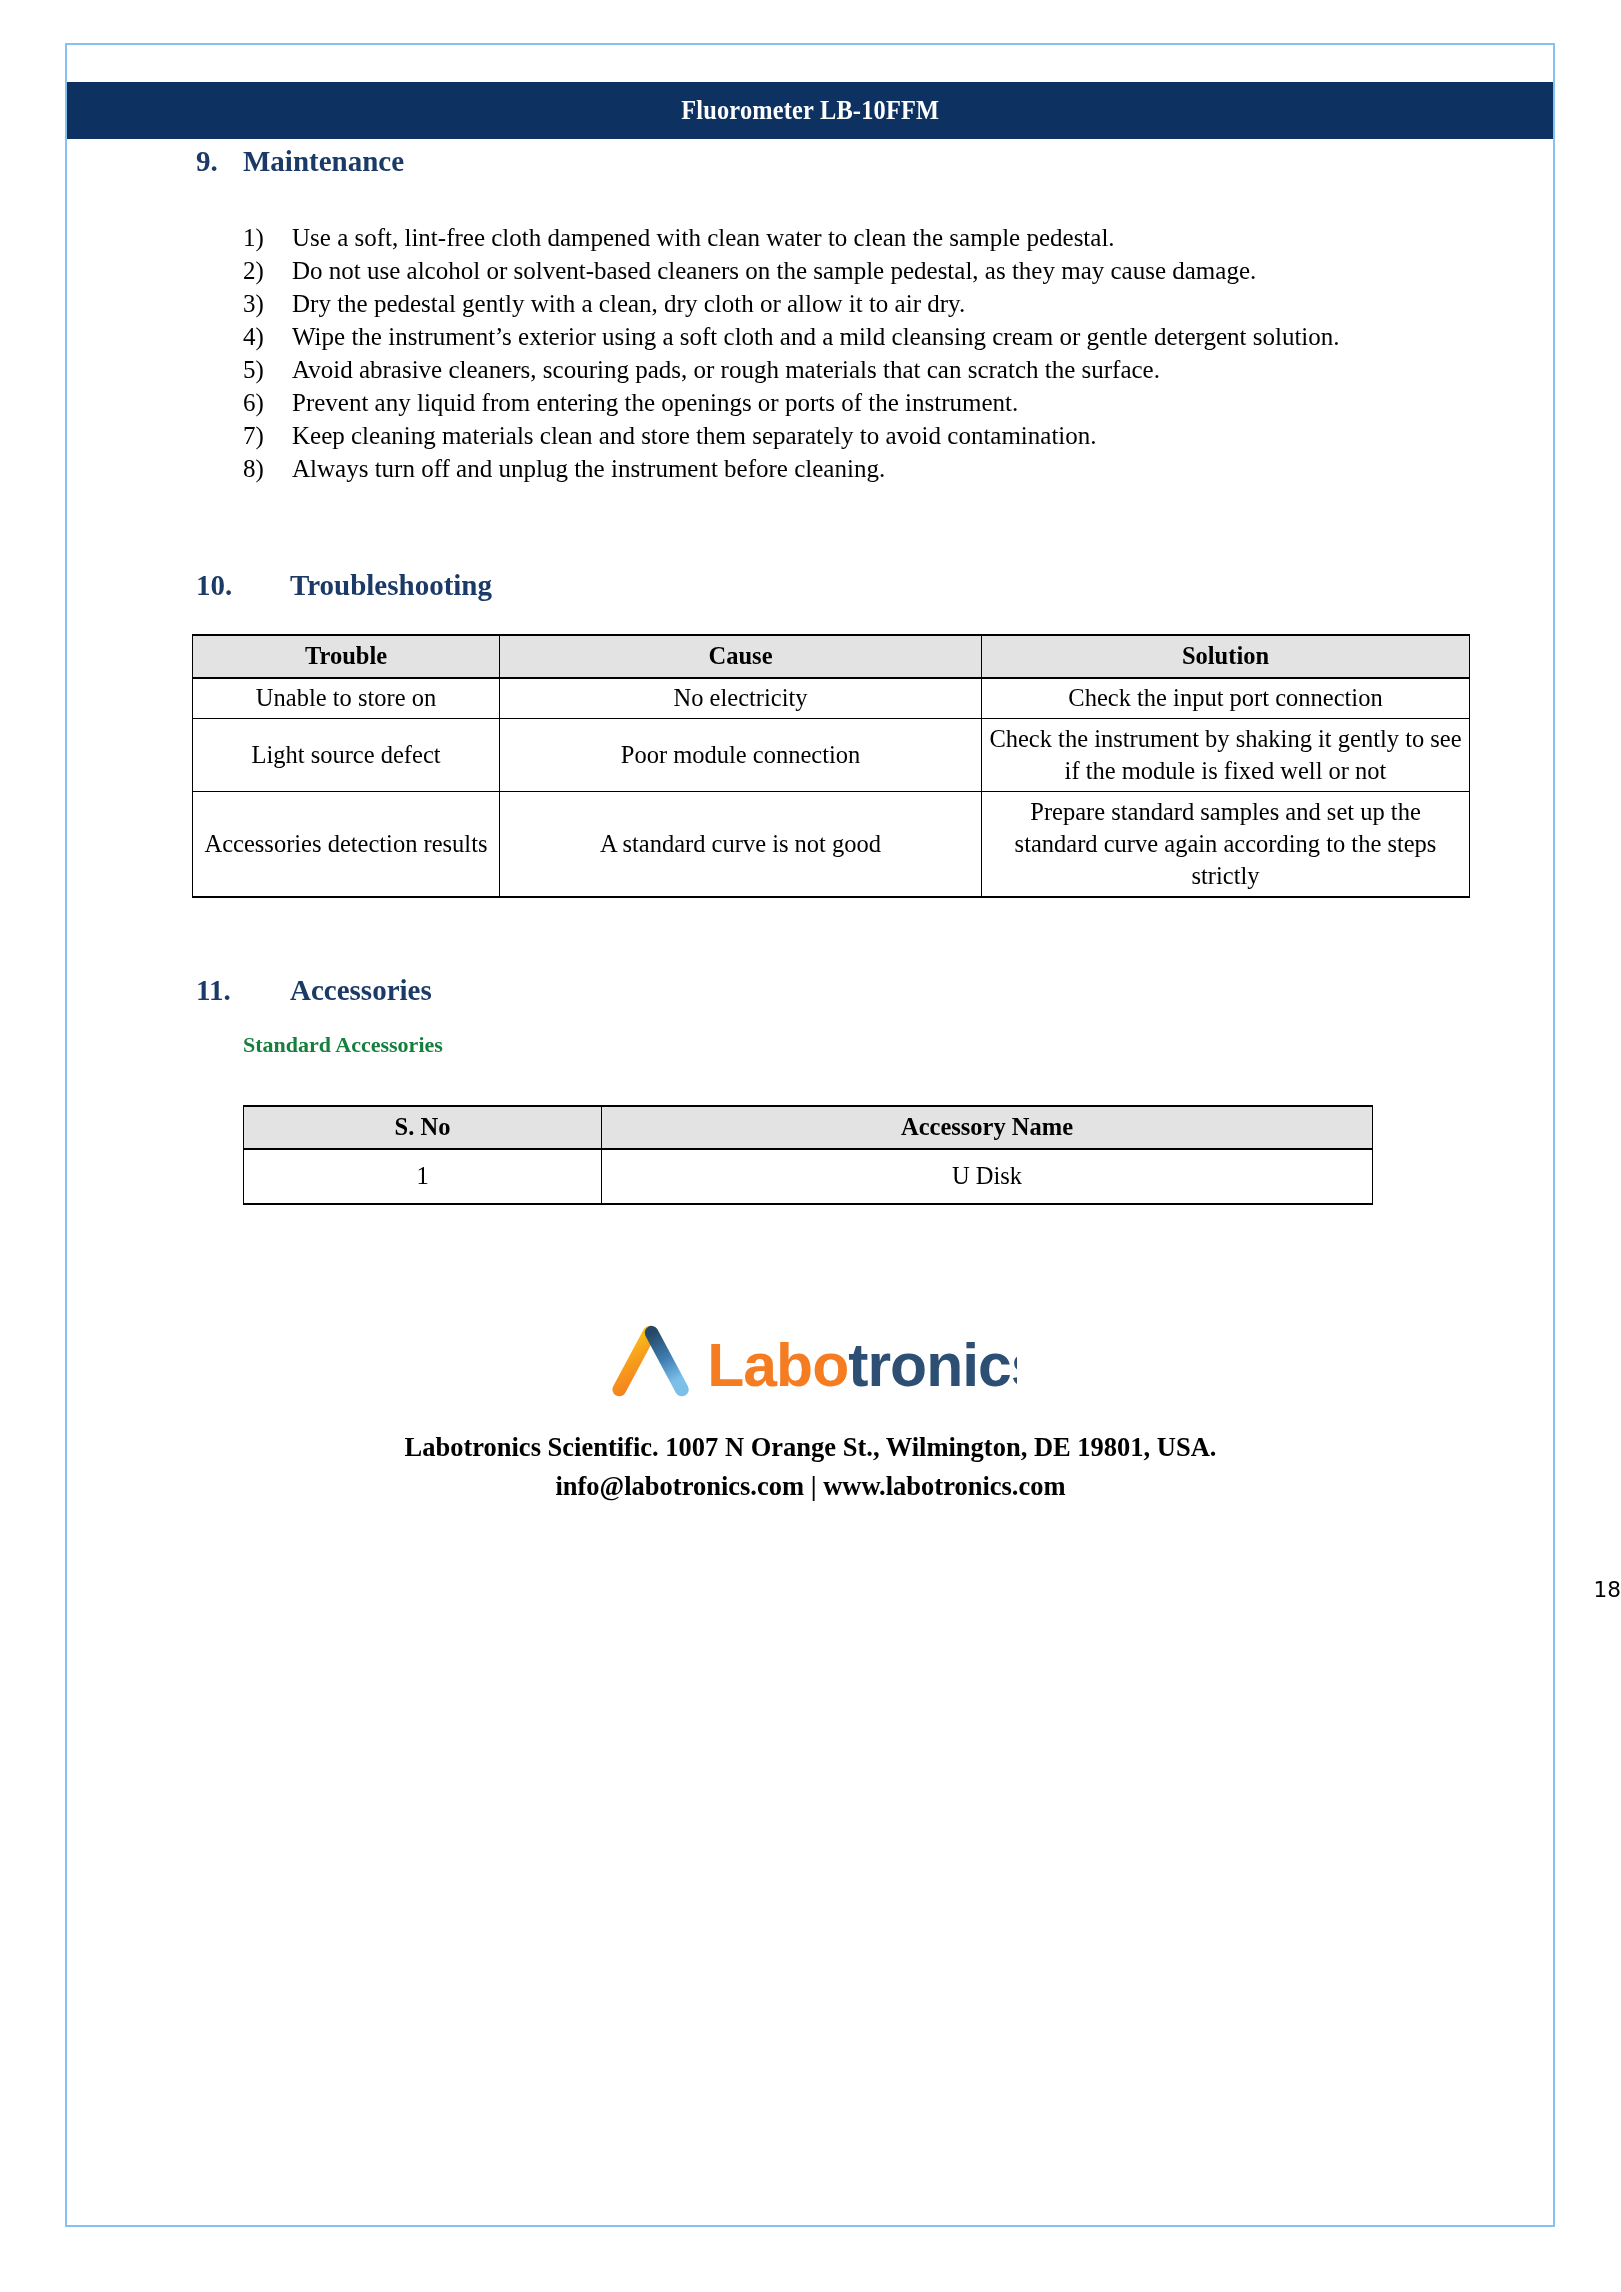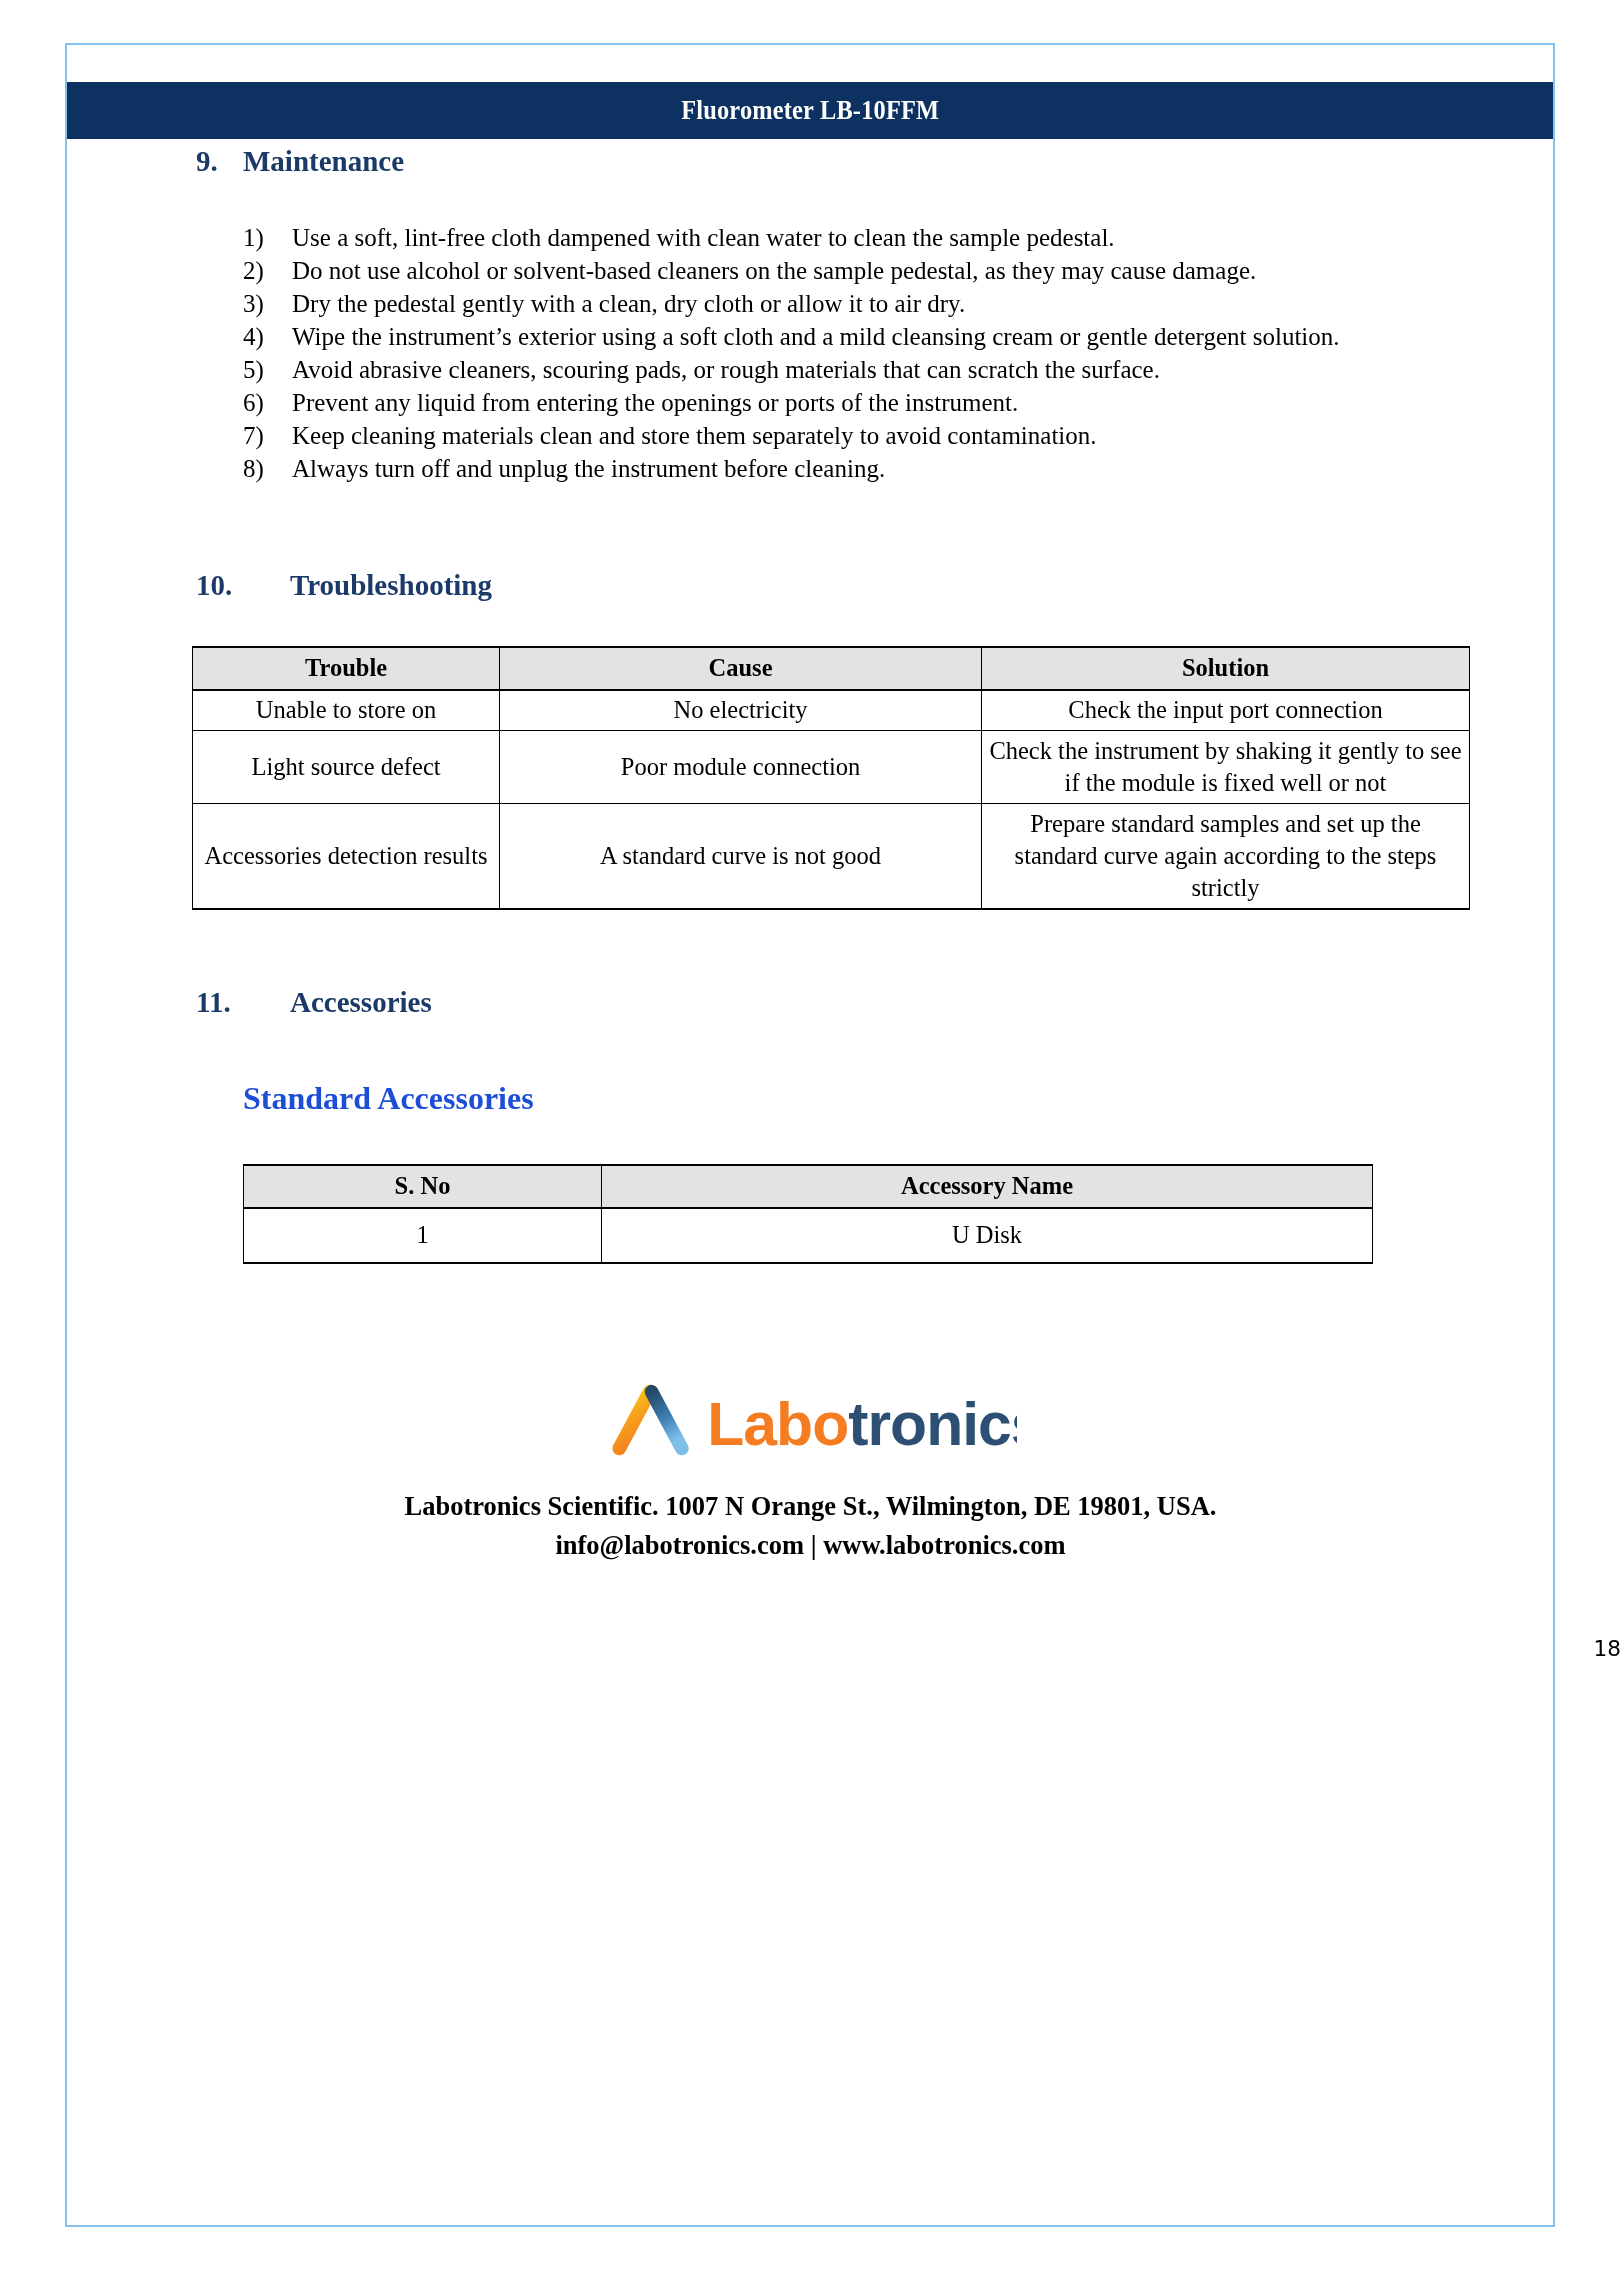--- a/index.html
+++ b/index.html
@@ -125,43 +125,43 @@
     border-bottom: 2px solid #000;
     height: 41px;
     padding: 0 5.9px;
   }
   table.doc-table tbody tr:last-child td {
     border-bottom: 2px solid #000;
   }
 
   #troubleshooting-table {
     margin-left: 192px;
-    margin-top: 44px;
+    margin-top: 32px;
     width: 1278px;
   }
   #troubleshooting-table col.c1 { width: 258px; }
   #troubleshooting-table col.c2 { width: 405px; }
   #troubleshooting-table col.c3 { width: 410px; }
 
   #accessories-table {
     margin-left: 243px;
     margin-top: 47px;
     width: 1129px;
   }
   #accessories-table col.a1 { width: 358px; }
   #accessories-table col.a2 { width: 771px; }
   #accessories-table tbody td { height: 45px; }
 
   
   .sub-heading {
     margin-left: 243px;
-    margin-top: 61px;
-    font-size: 32px;
-    font-weight: bold;
-    color: #1d4ed8;
+    margin-top: 25px;
+    font-size: 22px;
+    font-weight: bold;
+    color: #15803d;
   }
 
   
   #footer-block {
     margin-top: 116px;
     text-align: center;
   }
   #logo {
     display: inline-block;
     height: 90px;

